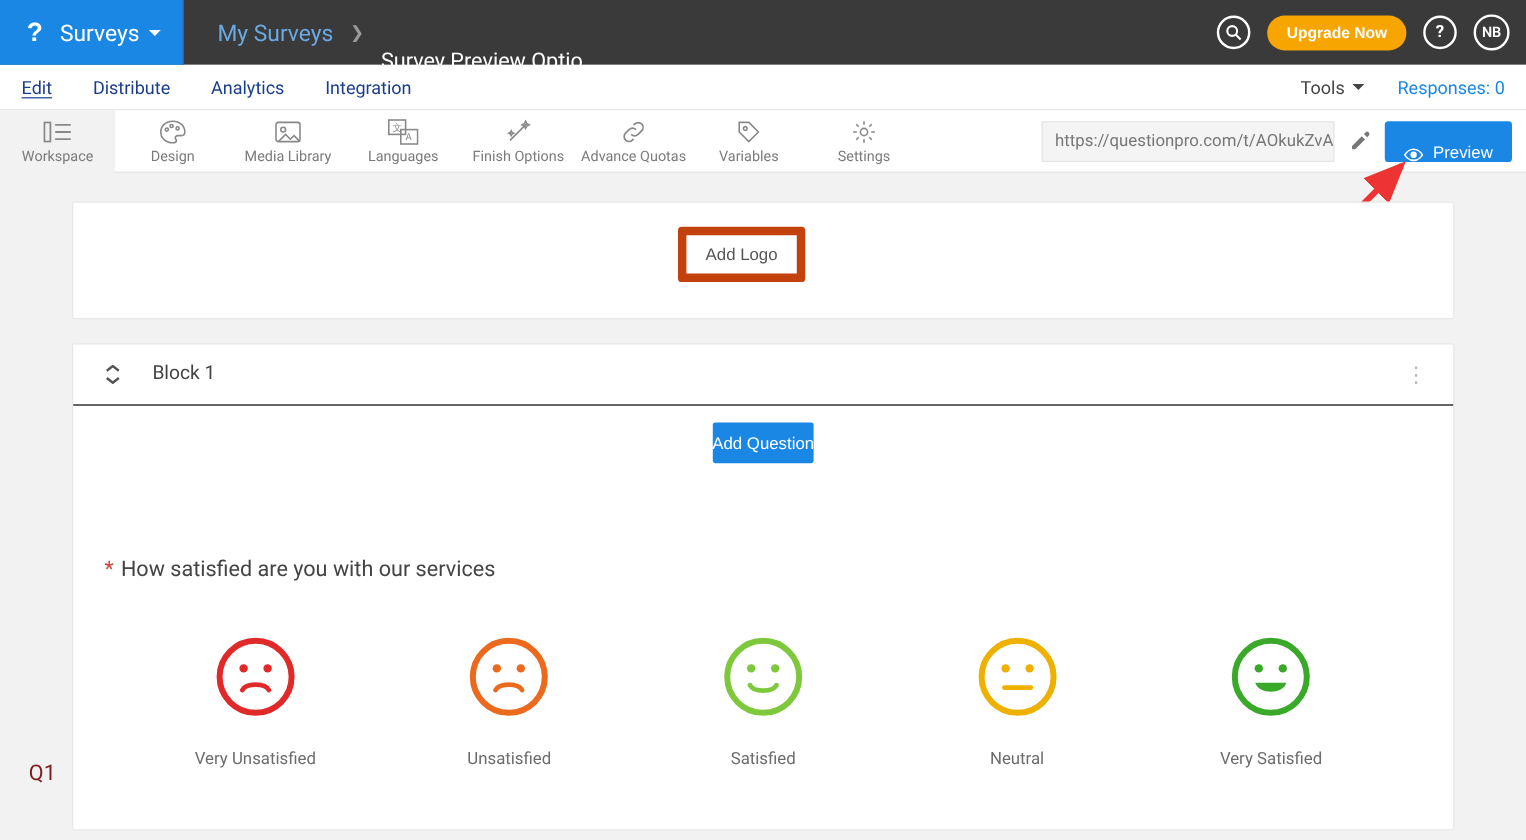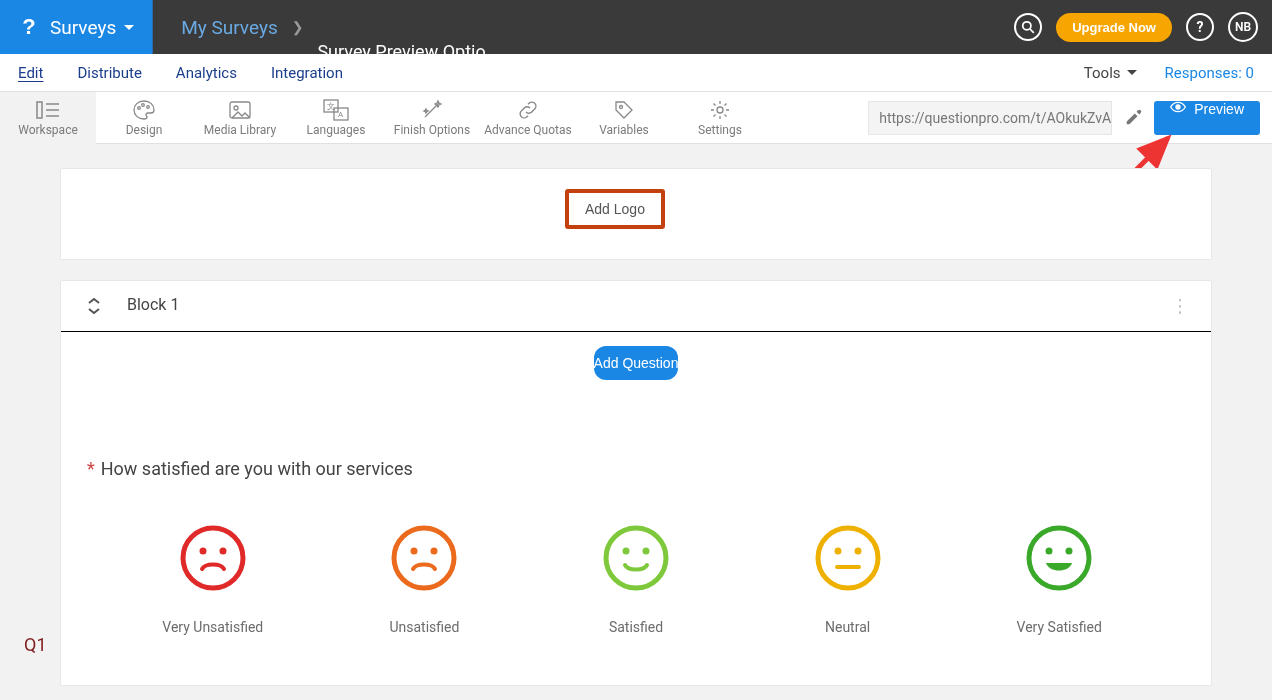--- a/index.html
+++ b/index.html
@@ -30,37 +30,37 @@
 
   
   .toolbar { height:52px; background:#fff; display:flex; align-items:center; border-bottom:1px solid #e1e1e1; }
   .tb-item { display:flex; flex-direction:column; align-items:center; justify-content:center; width:96px; height:52px; cursor:pointer; color:#7b7b7b; font-size:12px; }
   .tb-item.active { background:#f2f2f2; }
   .tb-item .ico { height:22px; display:flex; align-items:center; justify-content:center; margin-bottom:2px; color:#888; }
   .tb-item .ico svg { stroke:#888; }
   .toolbar .spacer { flex:1; }
   .url-box { width:244px; height:34px; background:#f4f4f4; border:1px solid #e5e5e5; color:#777; font-size:14px; padding:0 10px; display:flex; align-items:center; overflow:hidden; white-space:nowrap; }
   .edit-ico { width:42px; display:flex; align-items:center; justify-content:center; cursor:pointer; color:#777; }
-  .preview-btn { background:#1b87e5; color:#fff; border:none; height:34px; border-radius:3px; padding:0 16px; font-size:14px; display:flex; align-items:flex-start; gap:8px; cursor:pointer; margin-right:12px; }
+  .preview-btn { background:#1b87e5; color:#fff; border:none; height:34px; border-radius:3px; padding:0 16px; font-size:14px; display:flex; align-items:flex-end; gap:8px; cursor:pointer; margin-right:12px; }
 
   
   .red-arrow { position:absolute; left:1106px; top:130px; pointer-events:none; }
 
   
   .canvas { position:relative; padding:24px 60px 0 60px; }
   .panel { background:#fff; border:1px solid #e7e7e7; border-radius:2px; margin-bottom:20px; }
   .header-panel { padding:20px 28px 30px 44px; }
-  .add-logo { display:inline-block; float:none; margin-left:460px; border:4px solid #c2410c; border-radius:3px; background:#fff; color:#555; padding:8px 16px; font-size:14px; cursor:pointer; }
+  .add-logo { display:inline-block; float:none; margin-left:460px; border:7px solid #c2410c; border-radius:3px; background:#fff; color:#555; padding:8px 16px; font-size:14px; cursor:pointer; }
   .survey-title { color:#3d7ec7; font-size:30px; font-weight:400; margin-top:34px; }
   .block-head { display:flex; align-items:flex-start; padding:14px 22px; border-bottom:1px solid #000000; }
   .collapse { width:22px; height:22px; display:flex; flex-direction:column; align-items:center; justify-content:center; cursor:pointer; color:#555; margin-right:22px; }
   .block-title { font-size:16px; color:#444; flex:1; }
   .kebab { color:#bbb; font-size:18px; cursor:pointer; }
   .block-body { padding:14px 26px 50px 26px; }
-  .add-q { margin:0 auto; display:block; background:#1b87e5; color:#fff; border:none; border-radius:12px; padding:9px 0; font-size:14px; cursor:pointer; }
+  .add-q { margin:0 auto; display:block; background:#1b87e5; color:#fff; border:none; border-radius:2px; padding:9px 0; font-size:14px; cursor:pointer; }
   .q-wrap { margin-top:78px; }
   .q1 { position:absolute; left:24px; top:490px; color:#7f1d1d; font-size:18px; }
   .q-text { font-size:18px; color:#444; }
   .req { color:#c44; margin-right:6px; }
   .smileys { display:flex; justify-content:space-around; margin-top:46px; padding:0 20px;}
   .smiley { display:flex; flex-direction:column; align-items:center; width:170px; cursor:pointer; }
   .smiley .face { width:66px; height:66px; margin-bottom:28px; }
   .smiley .cap { color:#6c6c6c; font-size:14px; text-align:center; }
   .caret-down { width:0; height:0; border-left:5px solid transparent; border-right:5px solid transparent; border-top:5px solid #fff; display:inline-block; }
   .caret-down.dark { border-top-color:#444; }

